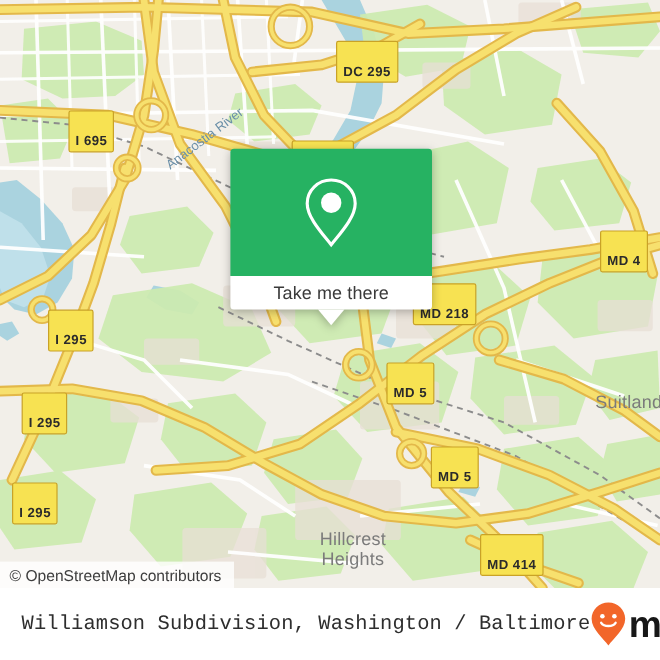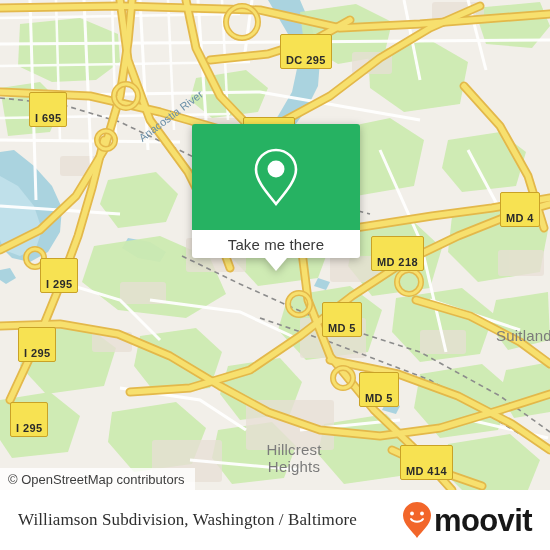--- a/index.html
+++ b/index.html
@@ -144,21 +144,21 @@
     display: flex;
     align-items: center;
     justify-content: space-between;
     padding: 0 18px 0 18px;
     box-sizing: border-box;
     overflow: hidden;
   }
 
   #bottom-title {
     color: #2e2e2e;
-    font-family: Liberation Serif, serif;
+    font-family: Liberation Mono, monospace;
     font-size: 17px;
     white-space: nowrap;
     letter-spacing: 0.1px;
   }
 
   #moovit-logo {
     display: flex;
     align-items: center;
     gap: 2px;
   }
@@ -331,25 +331,25 @@
         <circle cx="299" cy="304" r="11"></circle>
         <circle cx="409" cy="282" r="12"></circle>
         <circle cx="343" cy="378" r="10"></circle>
         <circle cx="35" cy="258" r="9"></circle>
         <circle cx="106" cy="140" r="9"></circle>
       </g>
 
     </svg>
 
     <div id="shield-layer">
-        <div class="shield" style="left: 29px; top: 92px;">I 695</div>
+        <div class="shield" style="left: 57px; top: 92px;">I 695</div>
         <div class="shield" style="left: 280px; top: 34px;">DC 295</div>
         <div class="shield" style="left: 243px; top: 117px;">DC 295</div>
         <div class="shield" style="left: 500px; top: 192px;">MD 4</div>
-        <div class="shield" style="left: 371px; top: 236px;">MD 218</div>
+        <div class="shield" style="left: 344px; top: 236px;">MD 218</div>
         <div class="shield" style="left: 40px; top: 258px;">I 295</div>
         <div class="shield" style="left: 18px; top: 327px;">I 295</div>
         <div class="shield" style="left: 322px; top: 302px;">MD 5</div>
         <div class="shield" style="left: 359px; top: 372px;">MD 5</div>
         <div class="shield" style="left: 10px; top: 402px;">I 295</div>
         <div class="shield" style="left: 400px; top: 445px;">MD 414</div>
       </div>
 
     <div id="place-layer">
         <div class="place-label" style="top: 327px; left: 496px;">Suitland</div>

